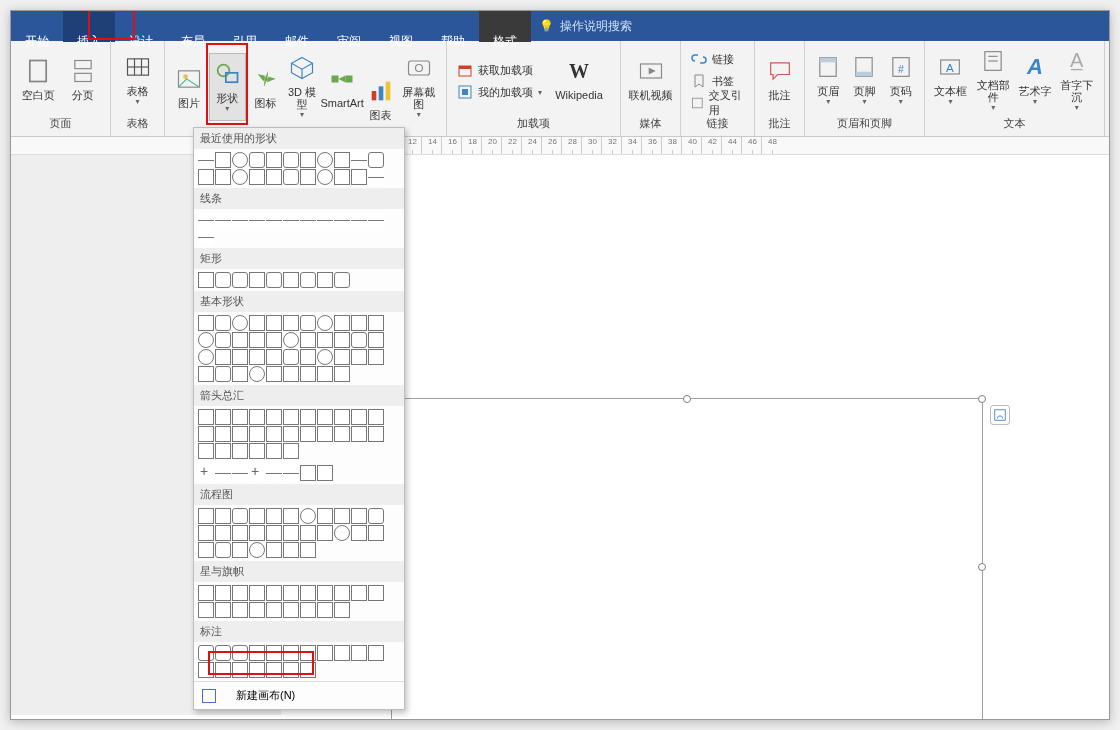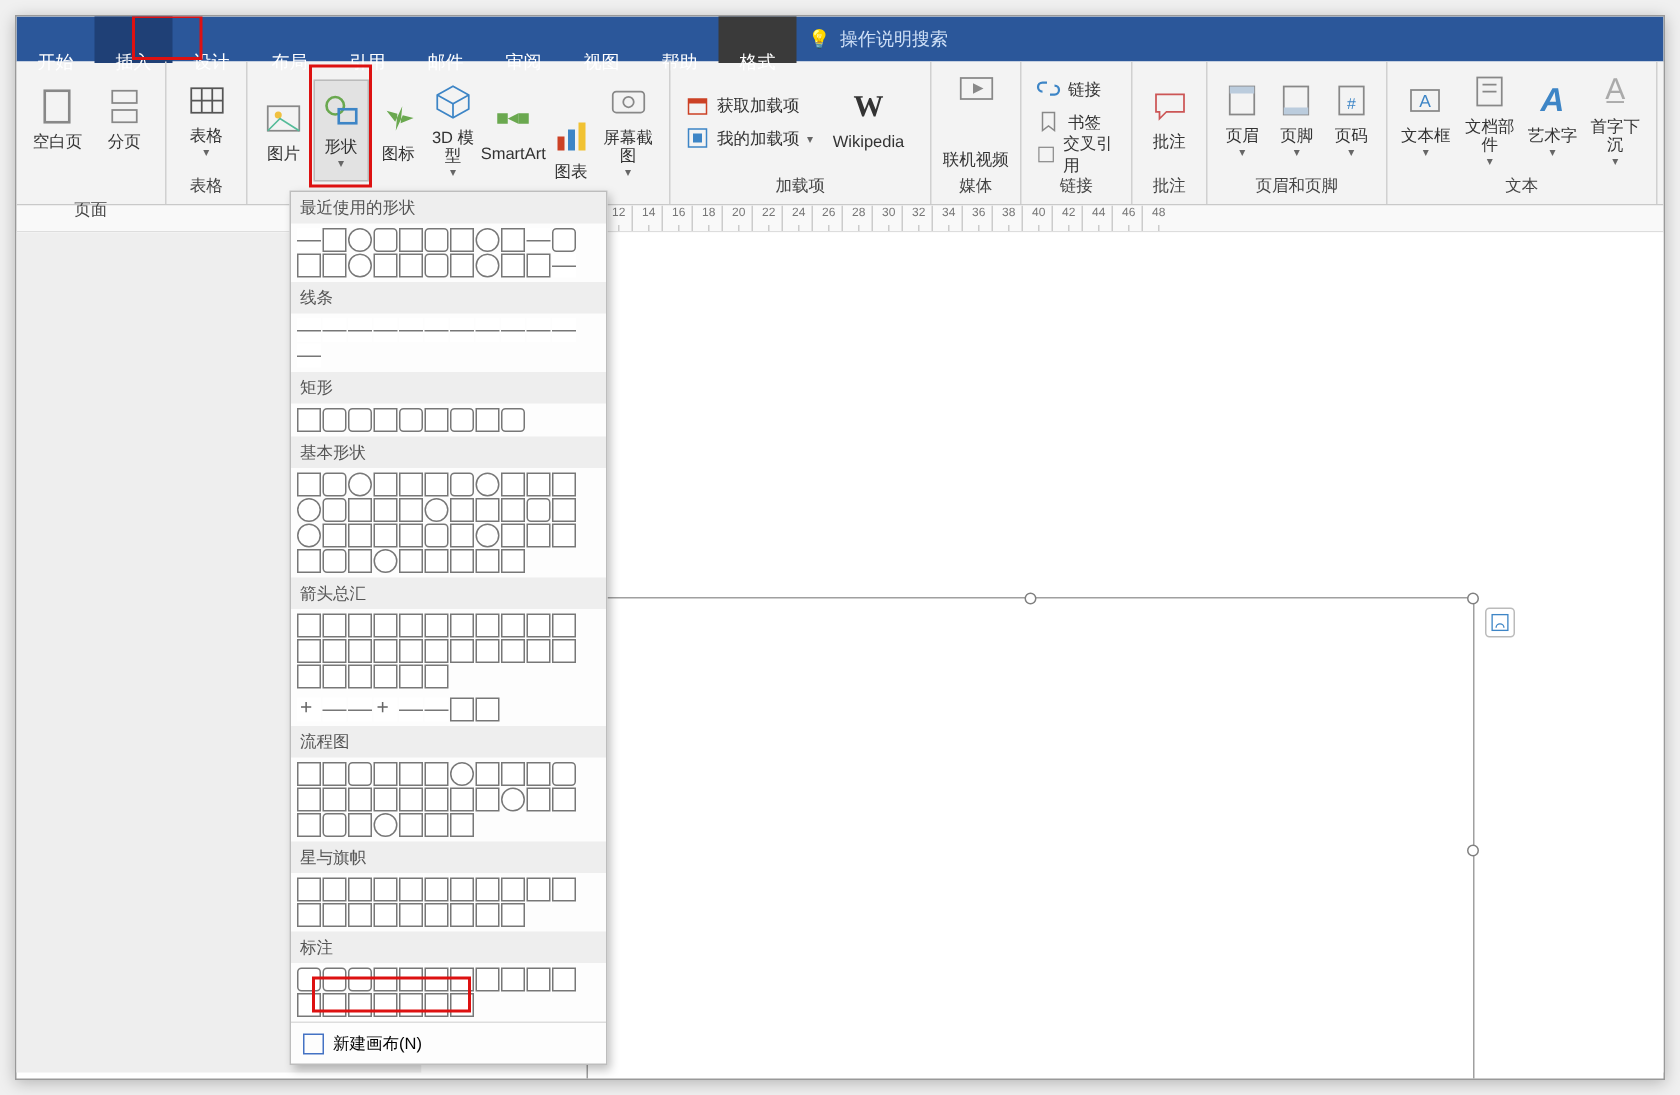--- a/index.html
+++ b/index.html
@@ -42,21 +42,21 @@
     .dd-sec-hdr { background: #eeeeee; color: #555; padding: 3px 6px; font-size:11px;}
     .dd-grid { display: flex; flex-wrap: wrap; padding: 3px 4px; gap: 1px; }
     .shape { width: 16px; height: 16px; border: 1px solid #777; cursor: pointer; position:relative; background:#fff;}
     .shape.round { border-radius: 3px;}
     .shape.circle { border-radius: 50%;}
     .shape.line { border:none;}
     .shape.line::before{content:"";position:absolute;left:0;right:0;top:50%;border-top:1px solid #777;}
     .shape.plus{border:none;}
     .shape.plus::before{content:"+";position:absolute;left:2px;top:-2px;font-size:14px;color:#666;}
 
-    .dd-footer { border-top: 1px solid #ddd; display: flex; align-items: center; gap: 6px; padding: 6px 8px; cursor:pointer; }
+    .dd-footer { border-top: 1px solid #ddd; display: flex; align-items: center; gap: 20px; padding: 6px 8px; cursor:pointer; }
     .dd-footer .ficon{ width:14px; height:14px; border:1px solid #4472C4;}
 
     
     .hl { border: 2px solid #d11; position: absolute; pointer-events: none; z-index: 200; }
 
     
     .shape-on-page { position: absolute; left: 380px; top: 243px; width: 592px; height: 338px; border: 1px solid #a0a0a0; }
     .handle { position: absolute; width: 8px; height: 8px; border: 1px solid #808080; border-radius: 50%; background:#fff; }
     .handle.tl { left: -4px; top: -4px; } .handle.tm { left: 50%; top: -4px; margin-left:-4px;} .handle.tr { right: -4px; top: -4px;} .handle.mr{right:-4px; top:50%; margin-top:-4px;}
     .layout-btn { position:absolute; right:-28px; top:6px; width:20px; height:20px; border:1px solid #bbb; border-radius:3px; background:#fff; display:flex; align-items:center; justify-content:center;}
@@ -82,21 +82,21 @@
     <div class="tab">帮助</div>
     <div class="tab format">格式</div>
     <div class="search-box">
       <span class="search-icon">💡</span>
       <span>操作说明搜索</span>
     </div>
   </div>
 
   <div class="ribbon">
 
-    <div class="group" style="width:100px;gap:16px;">
+    <div class="group" style="width:100px;">
       <div class="group-body">
         <div class="btn">
           <span class="icon">
               <svg class="svg-icon" viewBox="0 0 24 24">
                 <rect x="5" y="3" width="14" height="18" fill="none" stroke="#888" stroke-width="1.5"></rect>
               </svg>
             </span>
           <span class="lbl">空白页</span>
         </div>
         <div class="btn">
@@ -231,21 +231,21 @@
         <div class="btn" style="width:62px;">
           <span class="icon" style="font-size:20px;font-family:serif;font-weight:bold;color:#333;">W</span>
           <span class="lbl">Wikipedia</span>
         </div>
       </div>
       <div class="group-label">加载项</div>
     </div>
 
     <div class="group" style="width:60px;">
       <div class="group-body">
-        <div class="btn" style="width:52px;justify-content:space-between;">
+        <div class="btn" style="width:52px;">
           <span class="icon">
               <svg class="svg-icon" viewBox="0 0 24 24">
                 <rect x="3" y="6" width="18" height="12" fill="none" stroke="#888"></rect>
                 <polygon points="10,9 16,12 10,15" fill="#888"></polygon>
               </svg>
             </span>
           <span class="lbl">联机视频</span>
         </div>
       </div>
       <div class="group-label">媒体</div>

